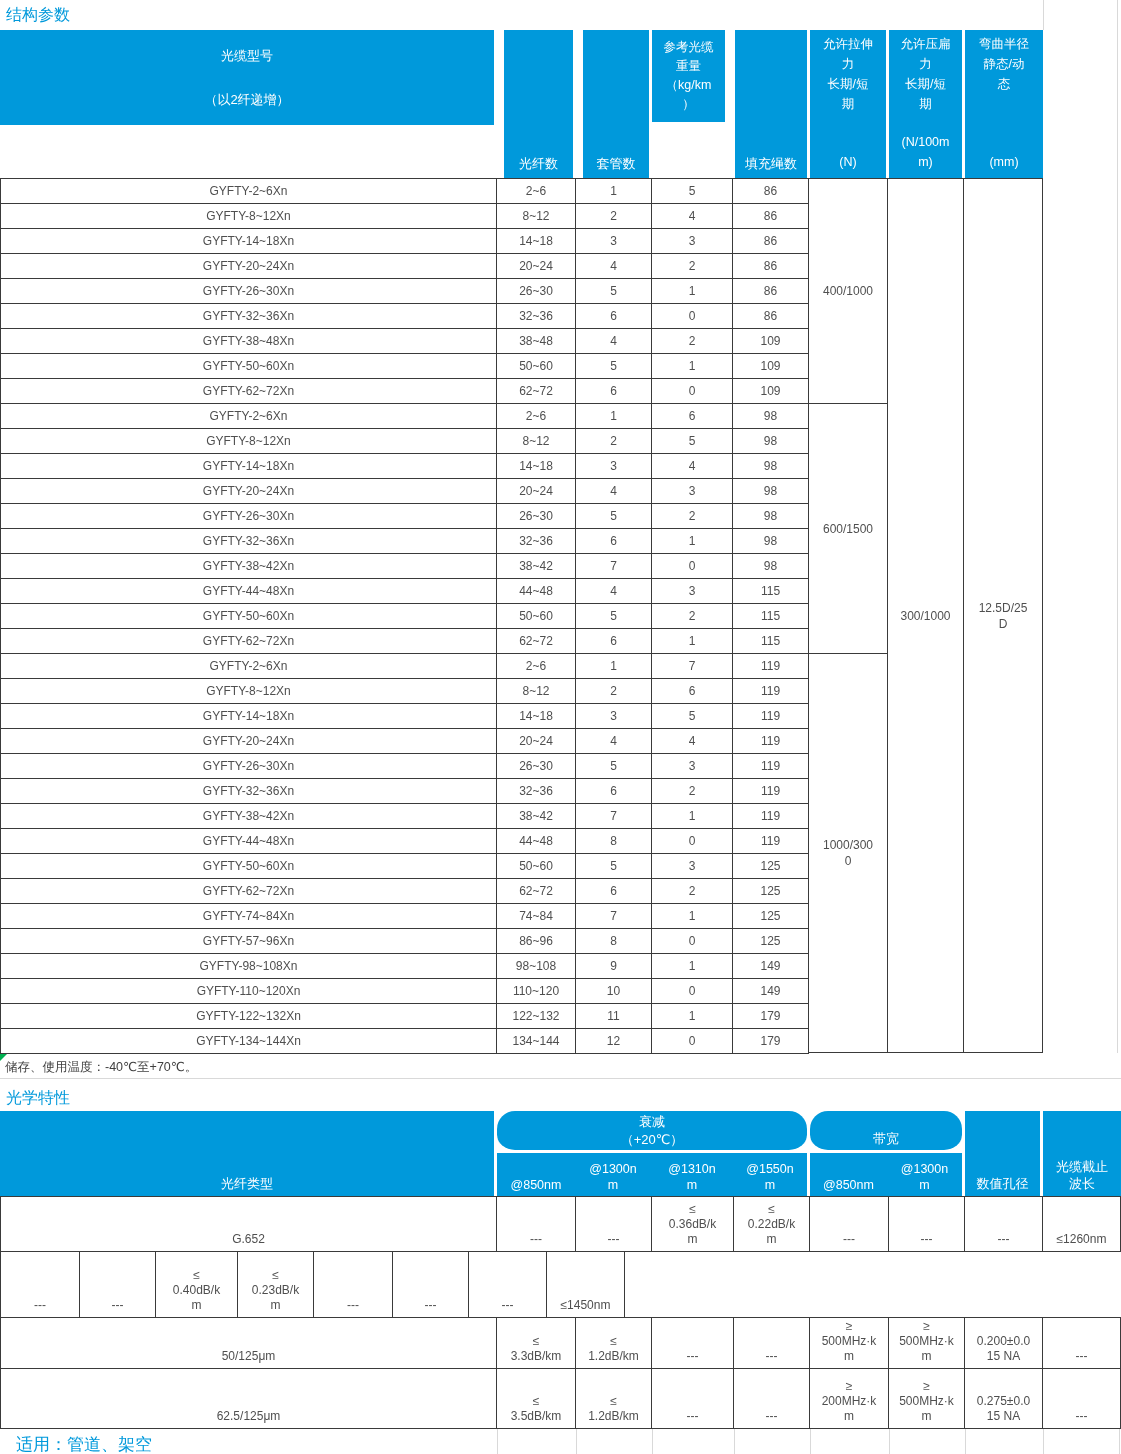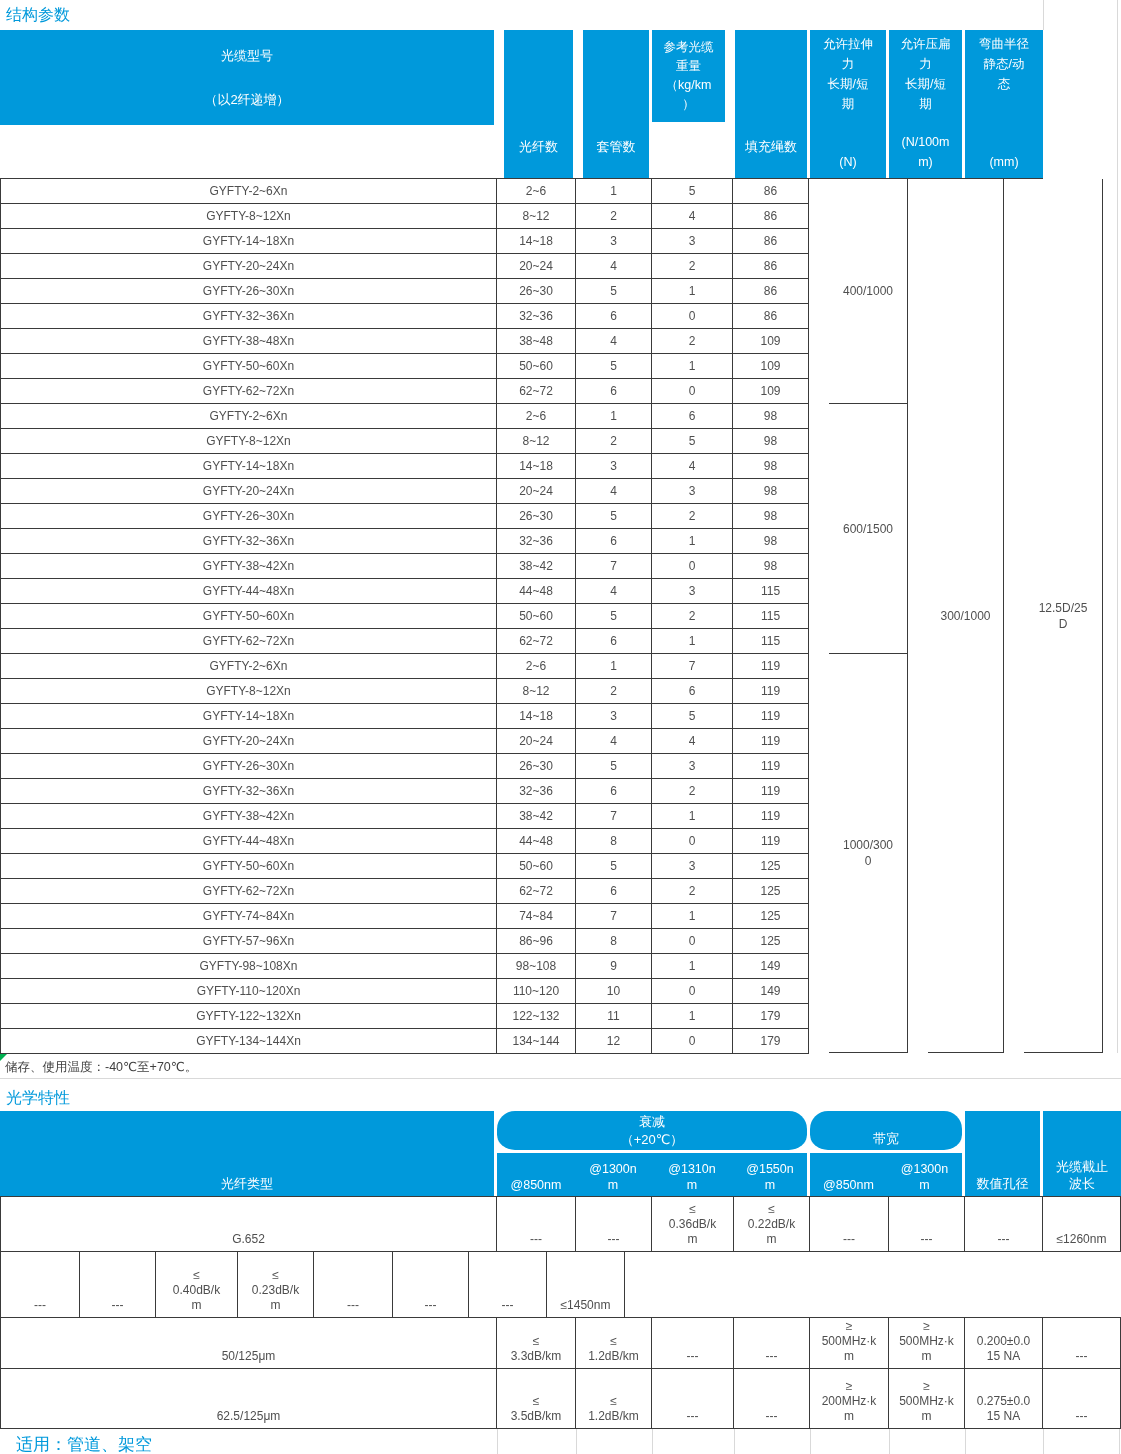--- a/index.html
+++ b/index.html
@@ -18,28 +18,28 @@
   
   .s-head{display:flex;width:1043px;height:148px;}
   .hcell{box-sizing:border-box;border-right:3px solid #fff;flex:none;}
   .w1{width:497px}.w2{width:79px}.w3{width:76px}.w4{width:82px}
   .w5{width:76px}.w6{width:79px}.w7{width:76px}.w8{width:78px;border-right:none;}
   .blue-part{background:var(--accent);color:#fff;display:flex;align-items:center;justify-content:center;
     text-align:center;white-space:pre-line;font-size:13px;}
   .bp1{height:95px;line-height:22px;}
   .bp5{height:92px;line-height:19px;font-size:12.5px;}
   .hc-full{background:var(--accent);color:#fff;height:100%;display:flex;align-items:flex-end;
-    justify-content:center;padding-bottom:22px;box-sizing:border-box;font-size:13px;margin-left:7px;}
+    justify-content:center;padding-bottom:5px;box-sizing:border-box;font-size:13px;margin-left:7px;}
   .hc-split{background:var(--accent);color:#fff;height:100%;display:flex;flex-direction:column;
     justify-content:space-between;align-items:center;text-align:center;white-space:pre-line;
     box-sizing:border-box;padding:4px 0 6px;font-size:12.5px;line-height:20px;}
 
   
   .s-body{display:flex;width:1043px;box-sizing:border-box;border-left:1px solid var(--bdr);
-    border-top:1px solid var(--bdr);gap:20px;}
+    border-top:1px solid var(--bdr);}
   .s-left{width:808px;flex:none;}
   .srow{display:flex;height:25px;box-sizing:border-box;border-bottom:1px solid var(--bdr);}
   .scell{box-sizing:border-box;border-right:1px solid var(--bdr);display:flex;align-items:center;
     justify-content:center;font-size:12px;color:var(--txt);flex:none;}
   .c1{width:496px}.c2{width:79px}.c3{width:76px}.c4{width:81px}.c5{width:76px}
   .mcol{flex:none;}
   .mc6{width:79px}.mc7{width:76px}.mc8{width:79px}
   .mcell{box-sizing:border-box;border-right:1px solid var(--bdr);display:flex;align-items:center;
     justify-content:center;text-align:center;white-space:pre-line;font-size:12px;line-height:16px;}
   .g1{height:225px;border-bottom:1px solid var(--bdr);}

